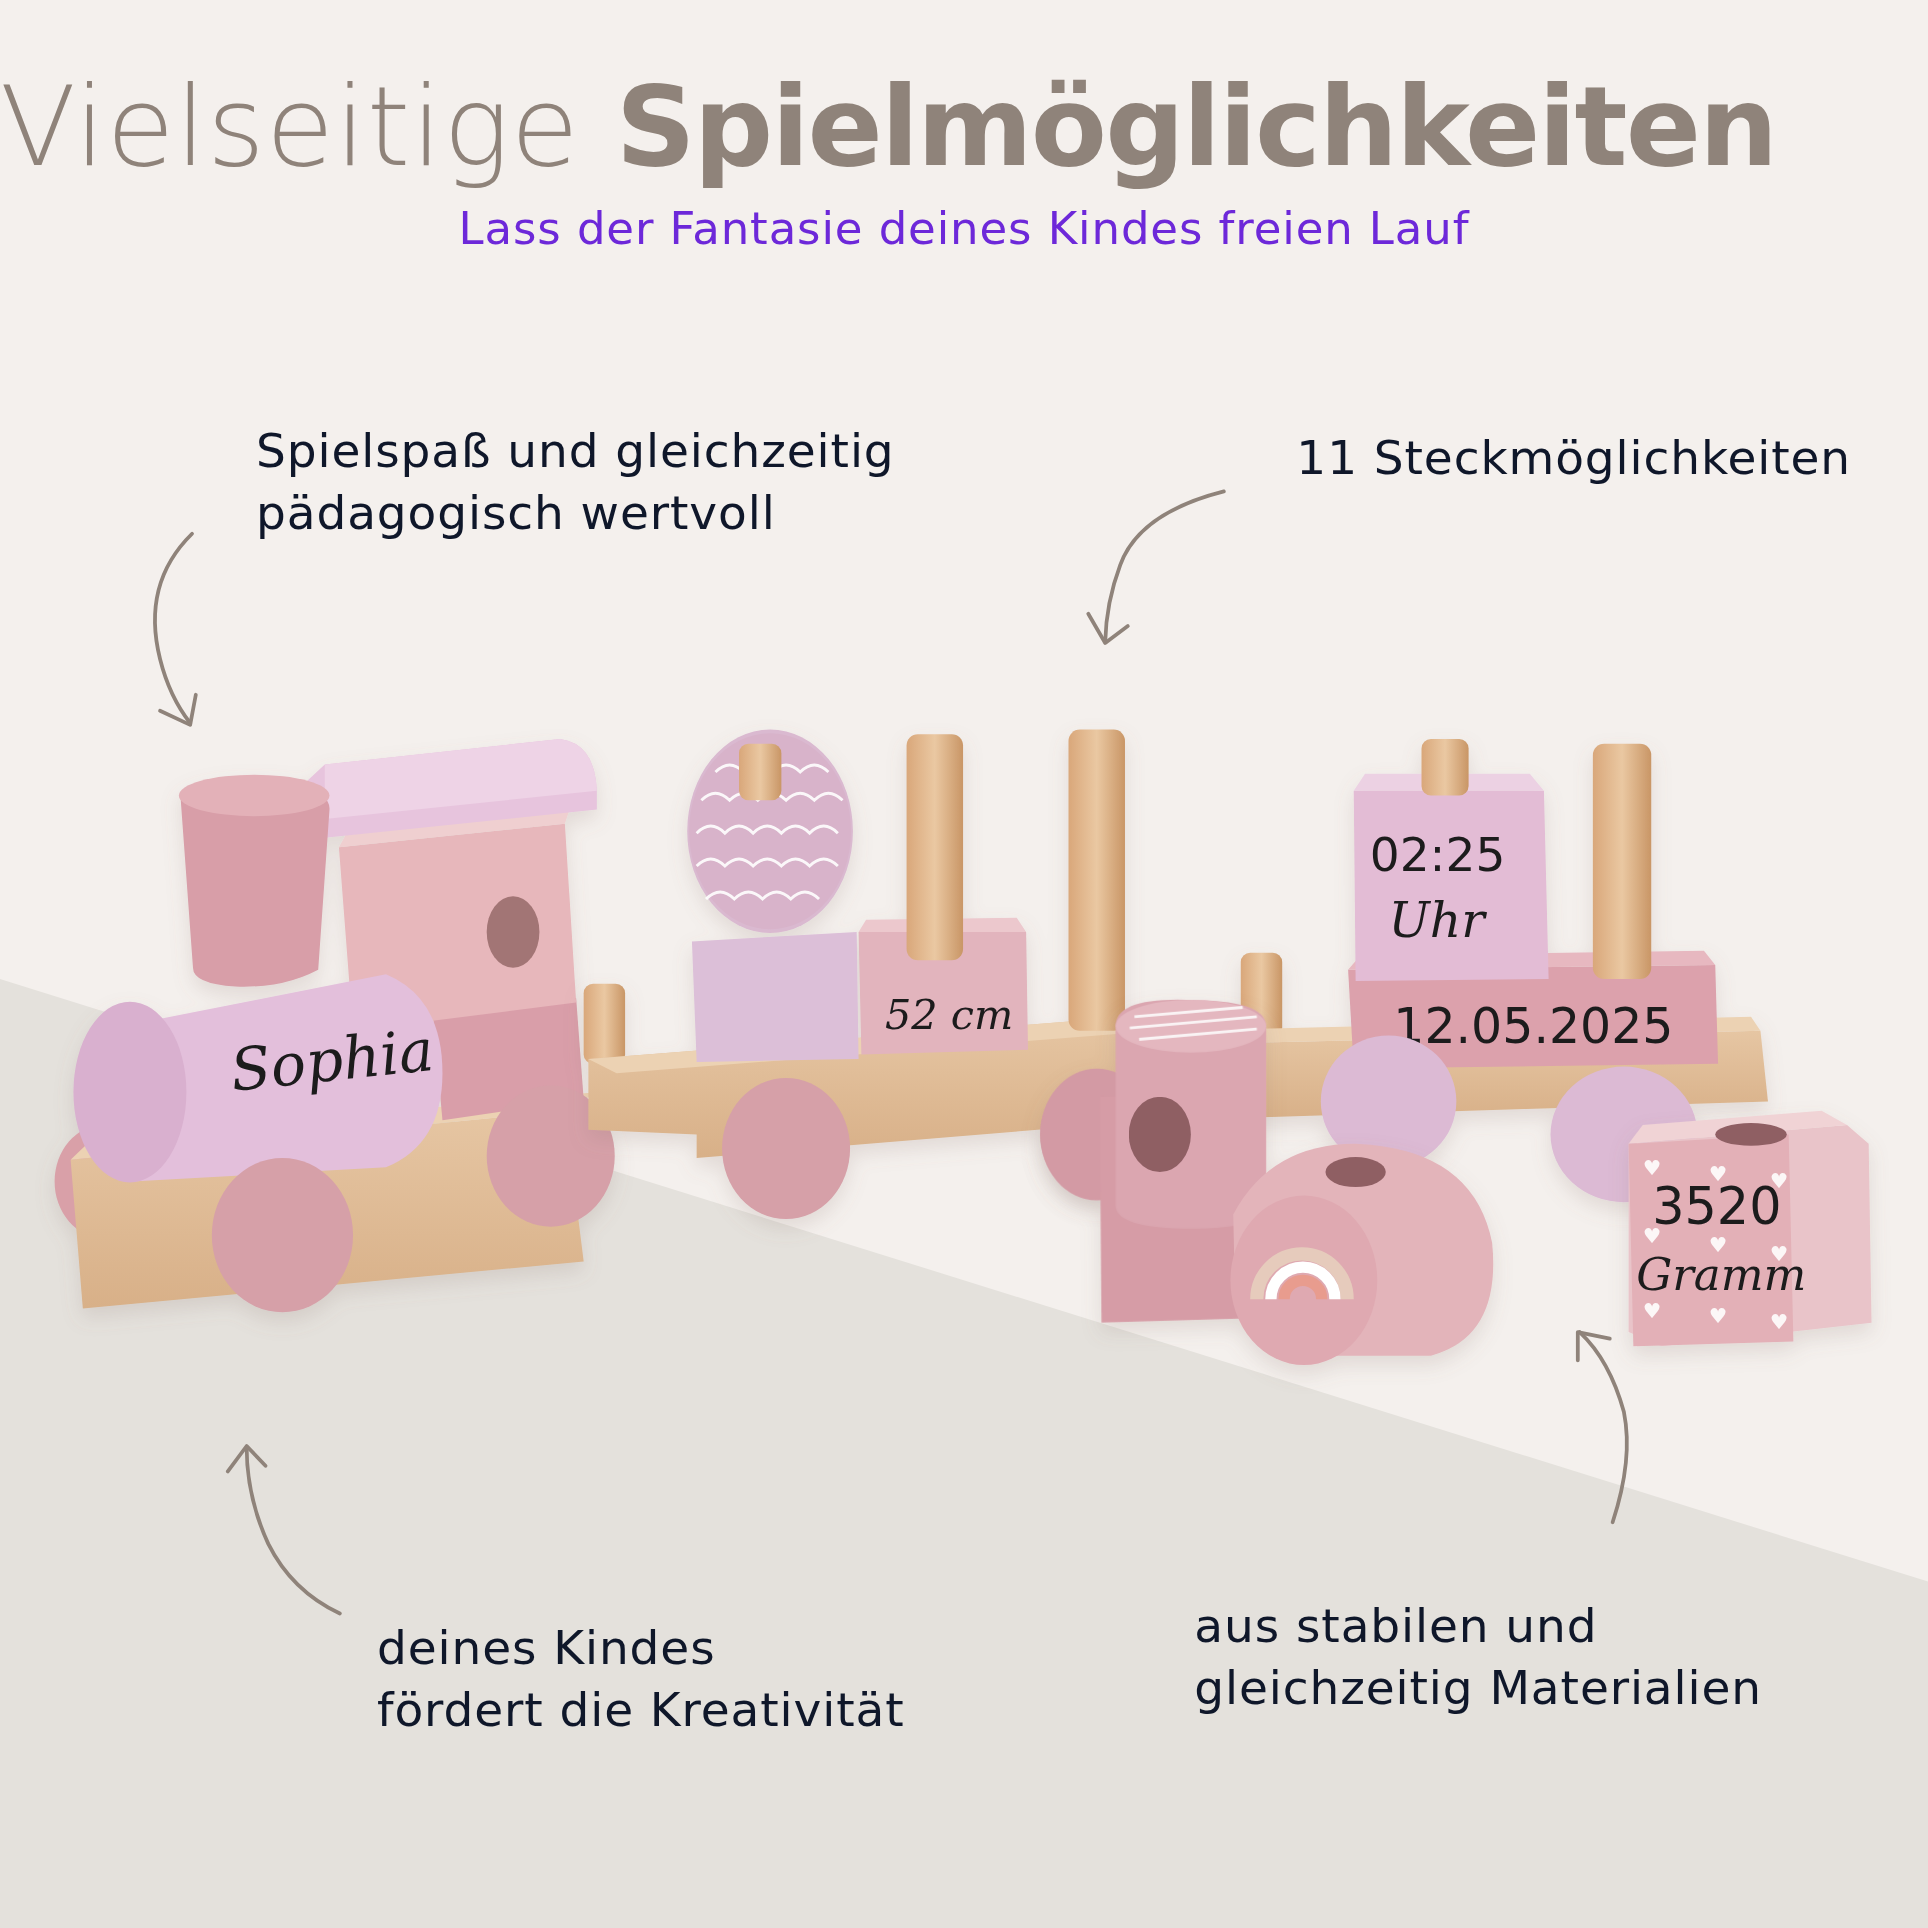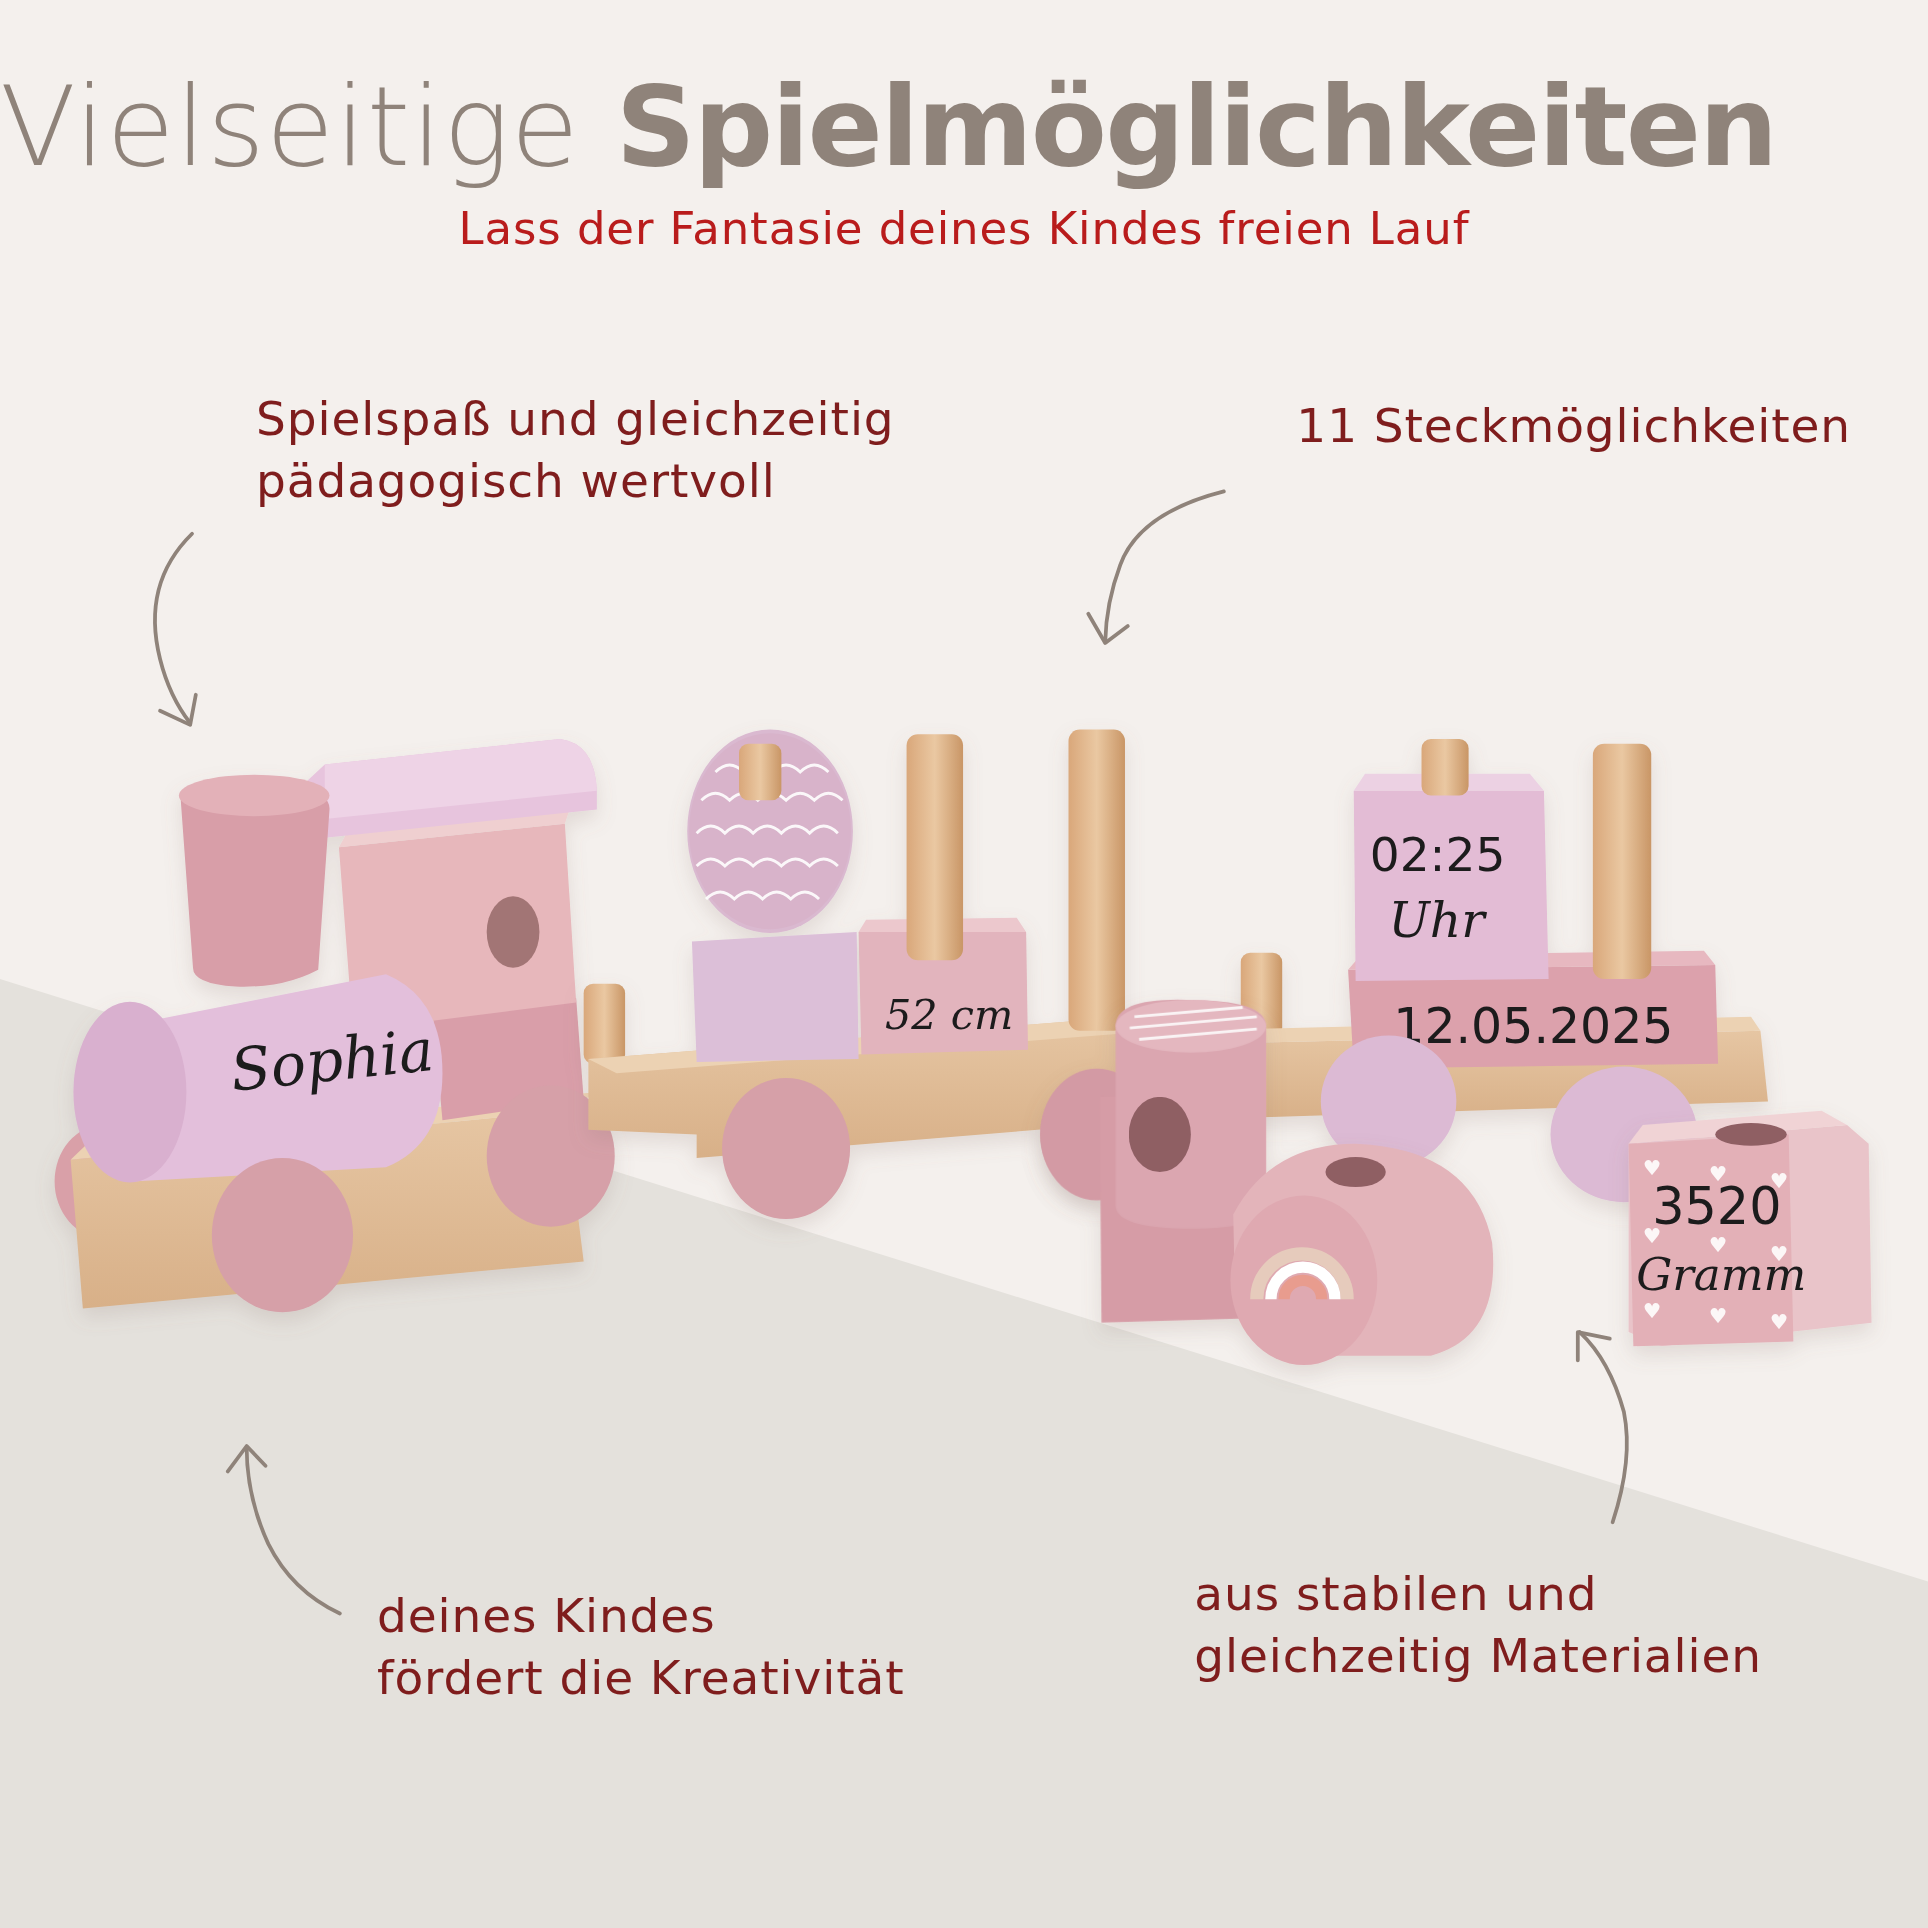--- a/index.html
+++ b/index.html
@@ -12,25 +12,25 @@
   .bg-svg { position: absolute; left: 0; top: 0; width: 1928px; height: 1928px; }
   .title {
     position: absolute; left: 0; top: 56px; width: 1632px; text-align: center;
     font-size: 111px; line-height: 141px; color: #8f837a; white-space: nowrap;
     letter-spacing: 0.9px;
   }
   .title .light { font-weight: 200; font-family: "DejaVu Sans", sans-serif; }
   .title .bold { font-weight: 700; font-family: "DejaVu Sans", sans-serif; letter-spacing: -1.9px; }
   .subtitle {
     position: absolute; left: 0; top: 202px; width: 1928px; text-align: center;
-    font-size: 45px; line-height: 53px; color: #b91c1c; letter-spacing: 0.9px;
+    font-size: 45px; line-height: 53px; color: #6d28d9; letter-spacing: 0.9px;
   }
   .callout {
-    position: absolute; font-size: 47px; line-height: 62px; color: #7f1d1d;
-    letter-spacing: 0.9px; white-space: nowrap;
+    position: absolute; font-size: 47px; line-height: 62px; color: #0f172a;
+    letter-spacing: 0.9px; white-space: nowrap; margin-top: 32px;
   }
   .callout span { display: block; }
   .c-tl { left: 256px; top: 388px; text-align: left; }
   .c-tr { right: 77px; top: 395px; text-align: right; }
   .c-bl { left: 377px; top: 1585px; text-align: left; }
   .c-br { right: 166px; top: 1563px; text-align: left; }
   .arrow-svg { position: absolute; left: 0; top: 0; width: 1928px; height: 1928px; pointer-events: none; }
   .toy-svg { position: absolute; left: 0; top: 0; width: 1928px; height: 1928px; }
   .engraving {
     font-family: "DejaVu Serif", "Liberation Serif", serif;

